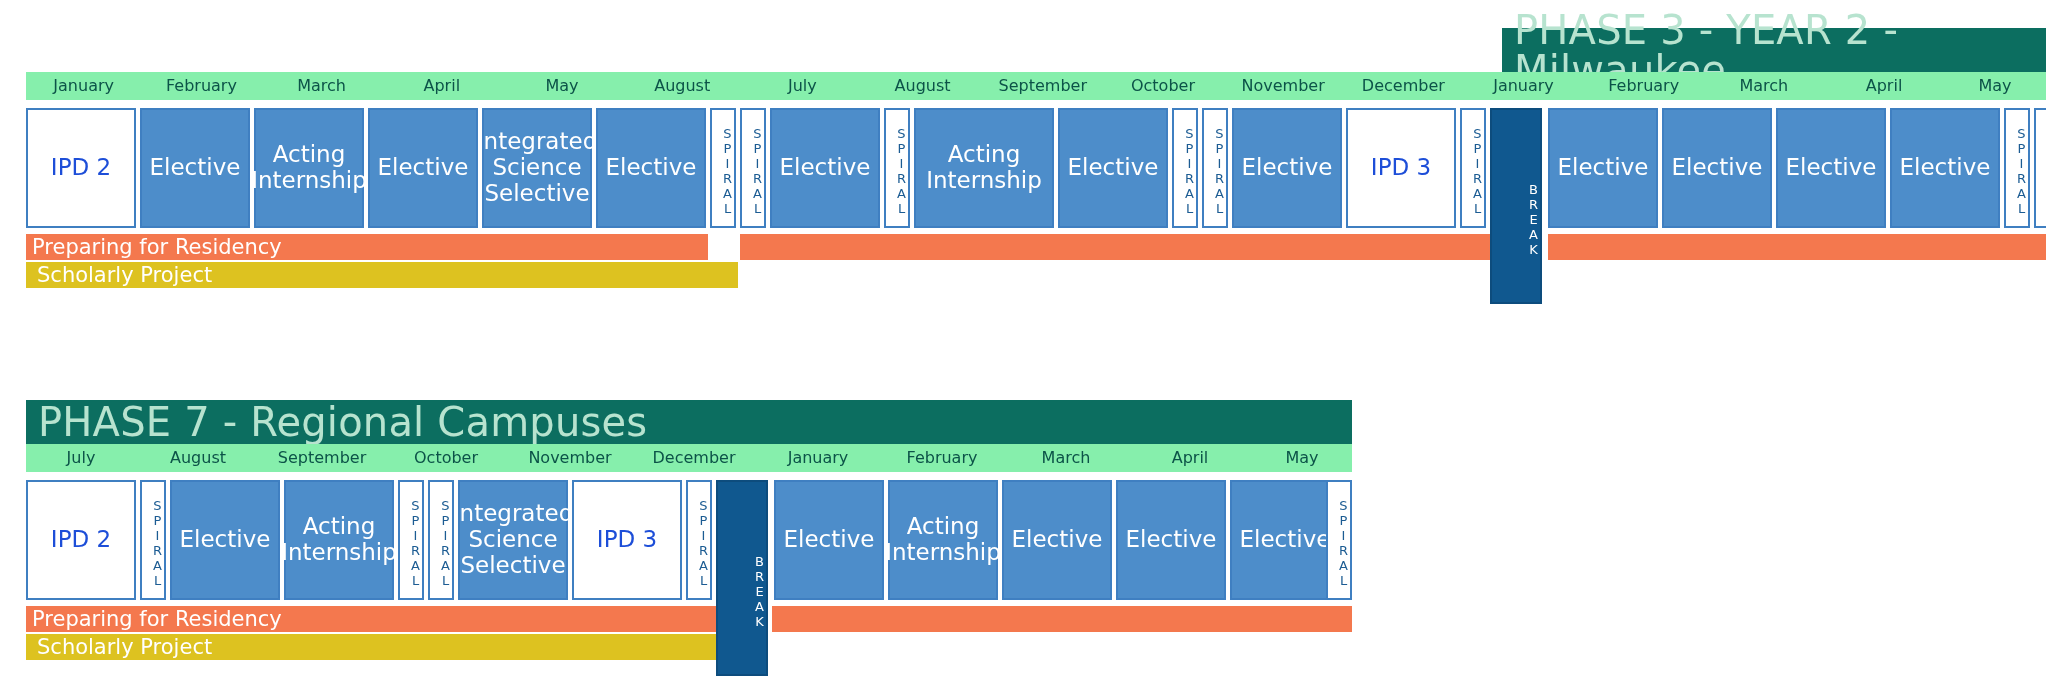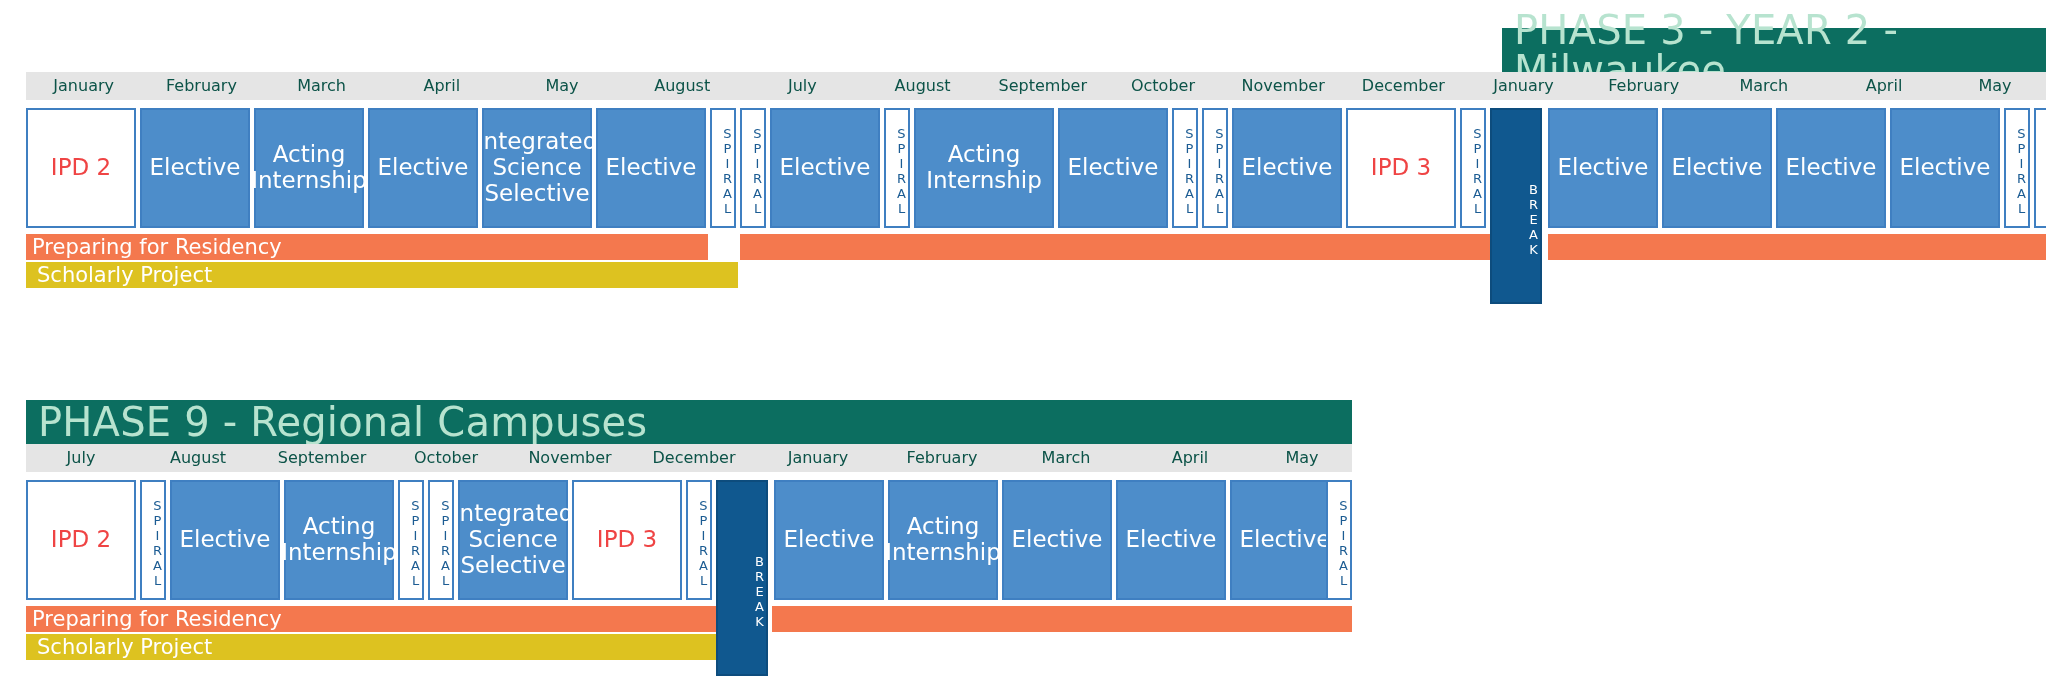--- a/index.html
+++ b/index.html
@@ -22,21 +22,21 @@
     line-height:1;
     display:flex;
     align-items:center;
     padding-left:12px;
     box-sizing:border-box;
   }
 
   
   .month-strip{
     position:absolute;
-    background:#e5e5e5;
+    background:#86efac;
     display:flex;
     box-sizing:border-box;
   }
   .month{
     color:#0c5348;
     font-size:16px;
     display:flex;
     align-items:center;
     justify-content:center;
     line-height:1;
@@ -56,21 +56,21 @@
     line-height:1.12;
     border:2px solid #3f7fc1;
   }
   .blk.course{
     background:#4d8dca;
     color:#ffffff;
     font-size:23px;
   }
   .blk.ipd{
     background:#ffffff;
-    color:#ef4444;
+    color:#1d4ed8;
     font-size:23px;
   }
   .blk.spiral{
     background:#ffffff;
     color:#1c5c93;
     font-size:13px;
     letter-spacing:0;
     writing-mode:vertical-rl;
     text-orientation:upright;
     border:2px solid #3f7fc1;
@@ -160,21 +160,21 @@
     <div class="blk spiral" style="left:2034px;width:26px;height:120px;">SPIRAL</div>
 
   </div>
 
   <div class="lbar prep" style="left:26px;top:234px;width:682px;height:26px;">Preparing for Residency</div>
   <div class="lbar prep seg" style="left:740px;top:234px;width:750px;height:26px;"></div>
   <div class="lbar prep seg" style="left:1548px;top:234px;width:498px;height:26px;"></div>
 
   <div class="lbar schol" style="left:26px;top:262px;width:712px;height:26px;">Scholarly Project</div>
 
-  <div class="phase-bar" style="left:26px;top:400px;width:1326px;height:44px;">PHASE 9 - Regional Campuses</div>
+  <div class="phase-bar" style="left:26px;top:400px;width:1326px;height:44px;">PHASE 7 - Regional Campuses</div>
 
   <div class="month-strip" style="left:26px;top:444px;width:1326px;height:28px;">
     <div class="month" style="width:110px;">July</div>
     <div class="month" style="width:124px;">August</div>
     <div class="month" style="width:124px;">September</div>
     <div class="month" style="width:124px;">October</div>
     <div class="month" style="width:124px;">November</div>
     <div class="month" style="width:124px;">December</div>
     <div class="month" style="width:124px;">January</div>
     <div class="month" style="width:124px;">February</div>

